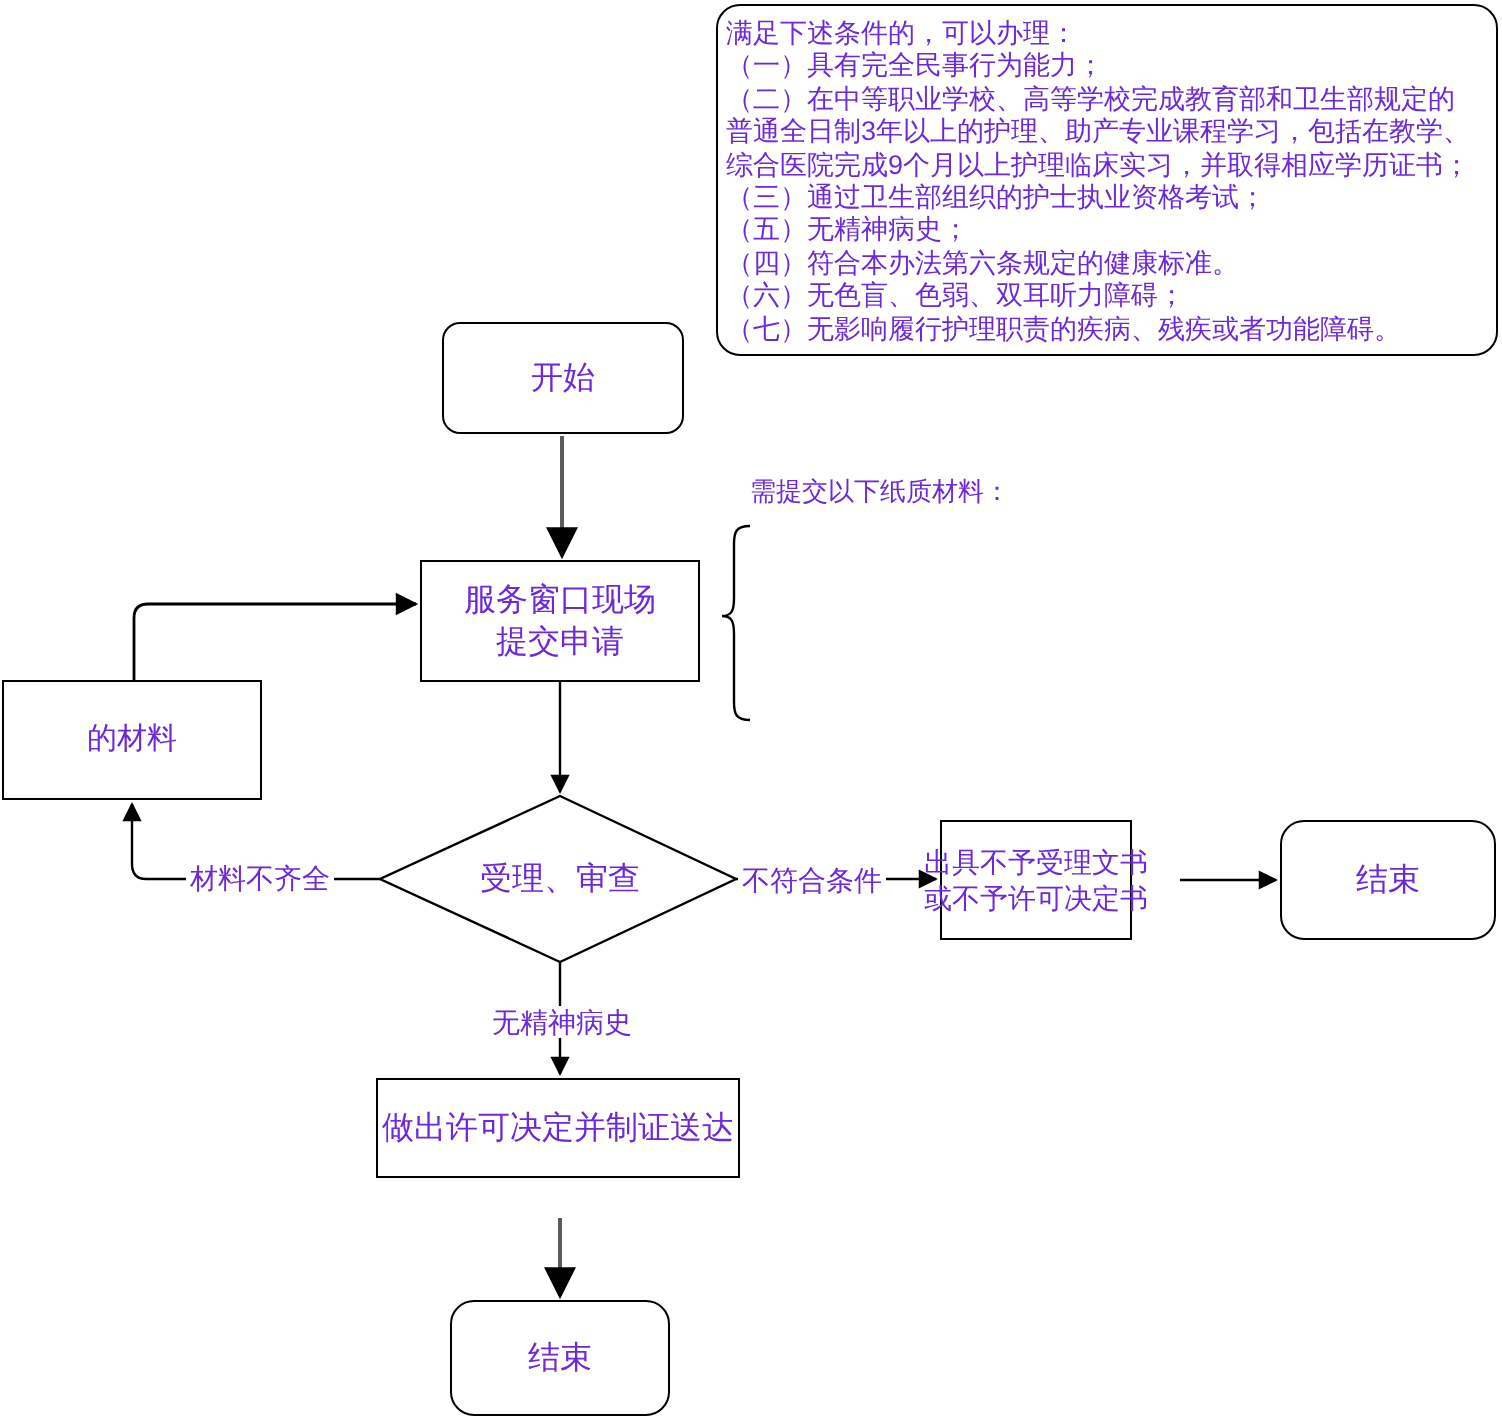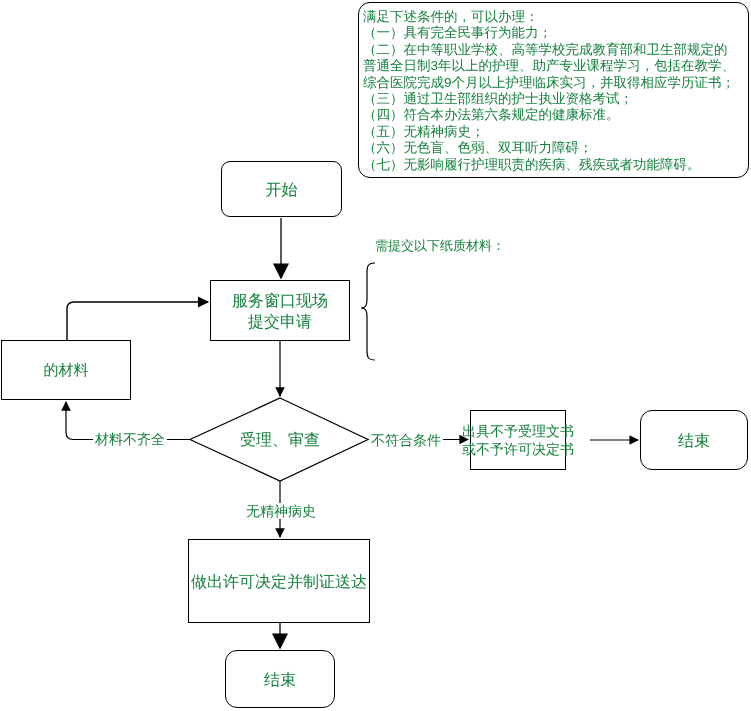--- a/index.html
+++ b/index.html
@@ -1,18 +1,18 @@
 <!DOCTYPE html>
 <html><head>
 <meta charset="utf-8">
 <style>
   html,body{margin:0;padding:0;background:#ffffff;}
   .canvas{
     position:relative;width:751px;height:711px;background:#ffffff;overflow:hidden;
-    font-family:"Liberation Sans","DejaVu Sans",sans-serif;color:#15803d;
+    font-family:"Liberation Sans","DejaVu Sans",sans-serif;color:#6d28d9;
   }
   svg.wires{position:absolute;left:0;top:0;z-index:0;}
   .node{
     position:absolute;background:#fff;border:1px solid #000;box-sizing:border-box;
     display:flex;flex-direction:column;align-items:center;justify-content:center;
     text-align:center;font-size:16px;line-height:21px;z-index:1;
   }
   .rounded{border-radius:9px;}
   .rounded-lg{border-radius:12px;}
   .node .ln{white-space:nowrap;}
@@ -71,22 +71,22 @@
              C366,308 367,311 367,317 L367,351 C367,357 368,360 375,360" fill="none" stroke="#000" stroke-width="1.2"></path>
   </svg>
 
   <div class="conditions">
     <div>满足下述条件的，可以办理：</div>
     <div>（一）具有完全民事行为能力；</div>
     <div>（二）在中等职业学校、高等学校完成教育部和卫生部规定的</div>
     <div>普通全日制3年以上的护理、助产专业课程学习，包括在教学、</div>
     <div>综合医院完成9个月以上护理临床实习，并取得相应学历证书；</div>
     <div>（三）通过卫生部组织的护士执业资格考试；</div>
+    <div>（五）无精神病史；</div>
     <div>（四）符合本办法第六条规定的健康标准。</div>
-    <div>（五）无精神病史；</div>
     <div>（六）无色盲、色弱、双耳听力障碍；</div>
     <div>（七）无影响履行护理职责的疾病、残疾或者功能障碍。</div>
   </div>
 
   <div class="materials-header">需提交以下纸质材料：</div>
 
   <div class="node" style="left:210px;top:280px;width:140px;height:61px;">
     <div class="ln">服务窗口现场</div>
     <div class="ln">提交申请</div>
   </div>
@@ -103,21 +103,21 @@
 
   <div class="node" style="left:470px;top:410px;width:96px;height:60px;font-size:14px;line-height:18px;">
     <div class="ln">出具不予受理文书</div>
     <div class="ln">或不予许可决定书</div>
   </div>
 
   <div class="node rounded-lg" style="left:640px;top:410px;width:108px;height:60px;">
     <div class="ln">结束</div>
   </div>
 
-  <div class="node" style="left:188px;top:539px;width:182px;height:84px;">
+  <div class="node" style="left:188px;top:539px;width:182px;height:50px;">
     <div class="ln">做出许可决定并制证送达</div>
   </div>
 
   <div class="node rounded-lg" style="left:225px;top:650px;width:110px;height:58px;">
     <div class="ln">结束</div>
   </div>
 
   <div class="edge-label" style="left:130px;top:439px;">材料不齐全</div>
   <div class="edge-label" style="left:406px;top:440px;">不符合条件</div>
   <div class="edge-label" style="left:281px;top:511px;">无精神病史</div>

